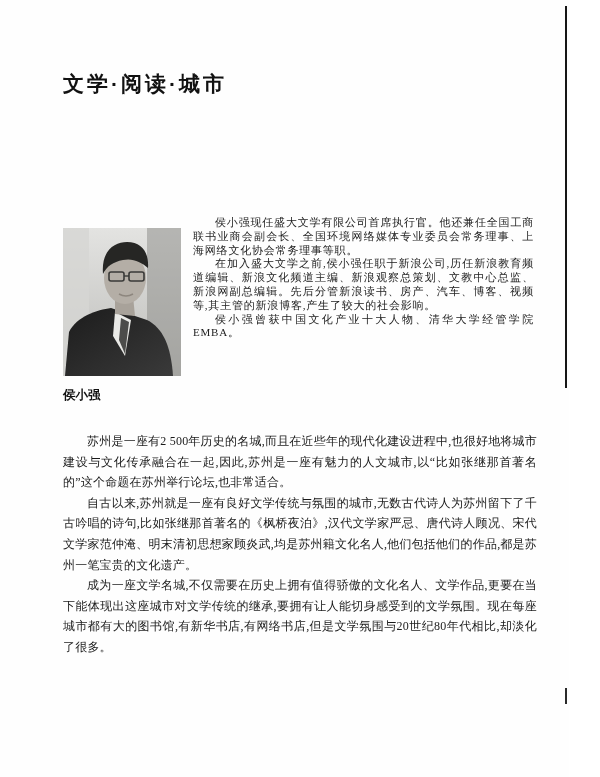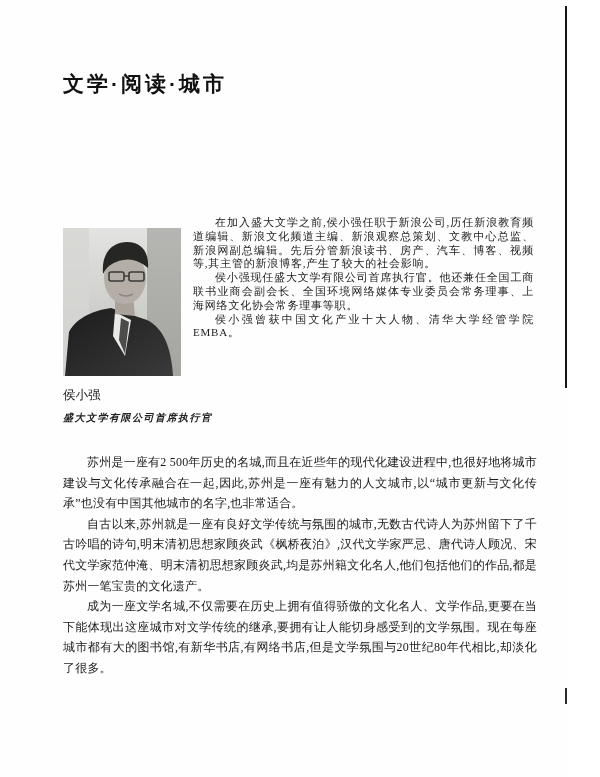--- a/index.html
+++ b/index.html
@@ -53,21 +53,21 @@
     text-align: justify;
     color: #222;
   }
   .bio p {
     margin: 0;
     text-indent: 2em;
   }
   .profile-name {
     margin-top: 11px;
     font-family: "Liberation Sans", sans-serif;
-    font-weight: normal;
+    font-weight: bold;
     font-size: 12.5px;
     color: #111;
   }
   .profile-role {
     margin-top: 7px;
     font-style: italic;
     font-weight: bold;
     font-size: 10px;
     letter-spacing: 1.5px;
     color: #222;
@@ -146,30 +146,29 @@
 
           <rect x="46" y="44" width="15" height="9" rx="2" fill="none" stroke="#3a3a38" stroke-width="1.6"></rect>
           <rect x="66" y="44" width="15" height="9" rx="2" fill="none" stroke="#3a3a38" stroke-width="1.6"></rect>
           <line x1="61" y1="48" x2="66" y2="48" stroke="#3a3a38" stroke-width="1.4"></line>
 
           <path d="M56,66 Q63,70 70,66" fill="none" stroke="#8d867e" stroke-width="1.5"></path>
         </svg>
       </div>
 
       <div class="bio">
+        <p>侯小强现任盛大文学有限公司首席执行官。他还兼任全国工商联书业商会副会长、全国环境网络媒体专业委员会常务理事、上海网络文化协会常务理事等职。</p>
         <p>在加入盛大文学之前,侯小强任职于新浪公司,历任新浪教育频道编辑、新浪文化频道主编、新浪观察总策划、文教中心总监、新浪网副总编辑。先后分管新浪读书、房产、汽车、博客、视频等,其主管的新浪博客,产生了较大的社会影响。</p>
-        <p>侯小强现任盛大文学有限公司首席执行官。他还兼任全国工商联书业商会副会长、全国环境网络媒体专业委员会常务理事、上海网络文化协会常务理事等职。</p>
         <p>侯小强曾获中国文化产业十大人物、清华大学经管学院EMBA。</p>
       </div>
 
     </div>
 
     <div class="profile-name">侯小强</div>
-    <div class="profile-role">盛大文学有限公司首席执行官</div>
 
     <div class="body-text">
-      <p>苏州是一座有2 500年历史的名城,而且在近些年的现代化建设进程中,也很好地将城市建设与文化传承融合在一起,因此,苏州是一座有魅力的人文城市,以“城市更新与文化传承”也没有中国其他城市的名字,也非常适合。</p>
-      <p>自古以来,苏州就是一座有良好文学传统与氛围的城市,无数古代诗人为苏州留下了千古吟唱的诗句,明末清初思想家顾炎武《枫桥夜泊》,汉代文学家严忌、唐代诗人顾况、宋代文学家范仲淹、明末清初思想家顾炎武,均是苏州籍文化名人,他们包括他们的作品,都是苏州一笔宝贵的文化遗产。</p>
+      <p>苏州是一座有2 500年历史的名城,而且在近些年的现代化建设进程中,也很好地将城市建设与文化传承融合在一起,因此,苏州是一座有魅力的人文城市,以“比如张继那首著名的”这个命题在苏州举行论坛,也非常适合。</p>
+      <p>自古以来,苏州就是一座有良好文学传统与氛围的城市,无数古代诗人为苏州留下了千古吟唱的诗句,比如张继那首著名的《枫桥夜泊》,汉代文学家严忌、唐代诗人顾况、宋代文学家范仲淹、明末清初思想家顾炎武,均是苏州籍文化名人,他们包括他们的作品,都是苏州一笔宝贵的文化遗产。</p>
       <p>成为一座文学名城,不仅需要在历史上拥有值得骄傲的文化名人、文学作品,更要在当下能体现出这座城市对文学传统的继承,要拥有让人能切身感受到的文学氛围。现在每座城市都有大的图书馆,有新华书店,有网络书店,但是文学氛围与20世纪80年代相比,却淡化了很多。</p>
     </div>
 
   </div>
 </div>
 
 </body></html>

